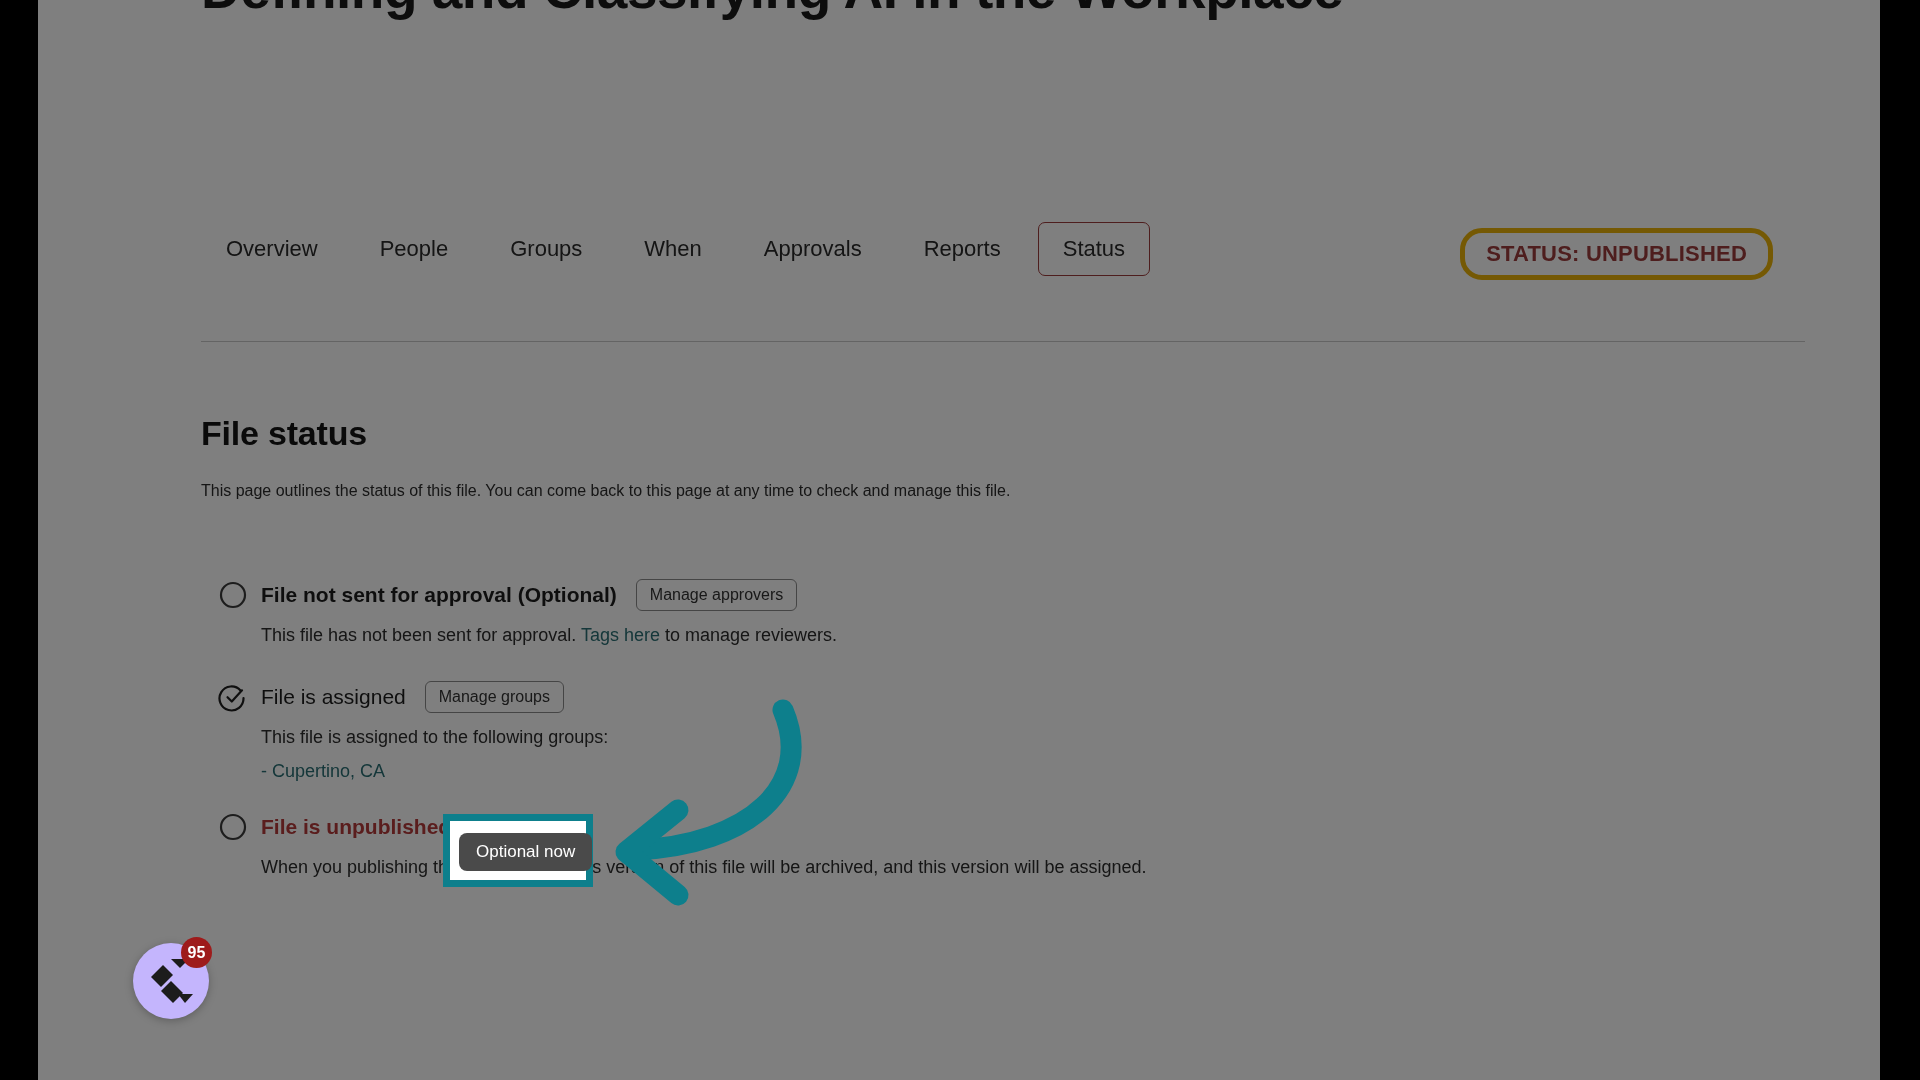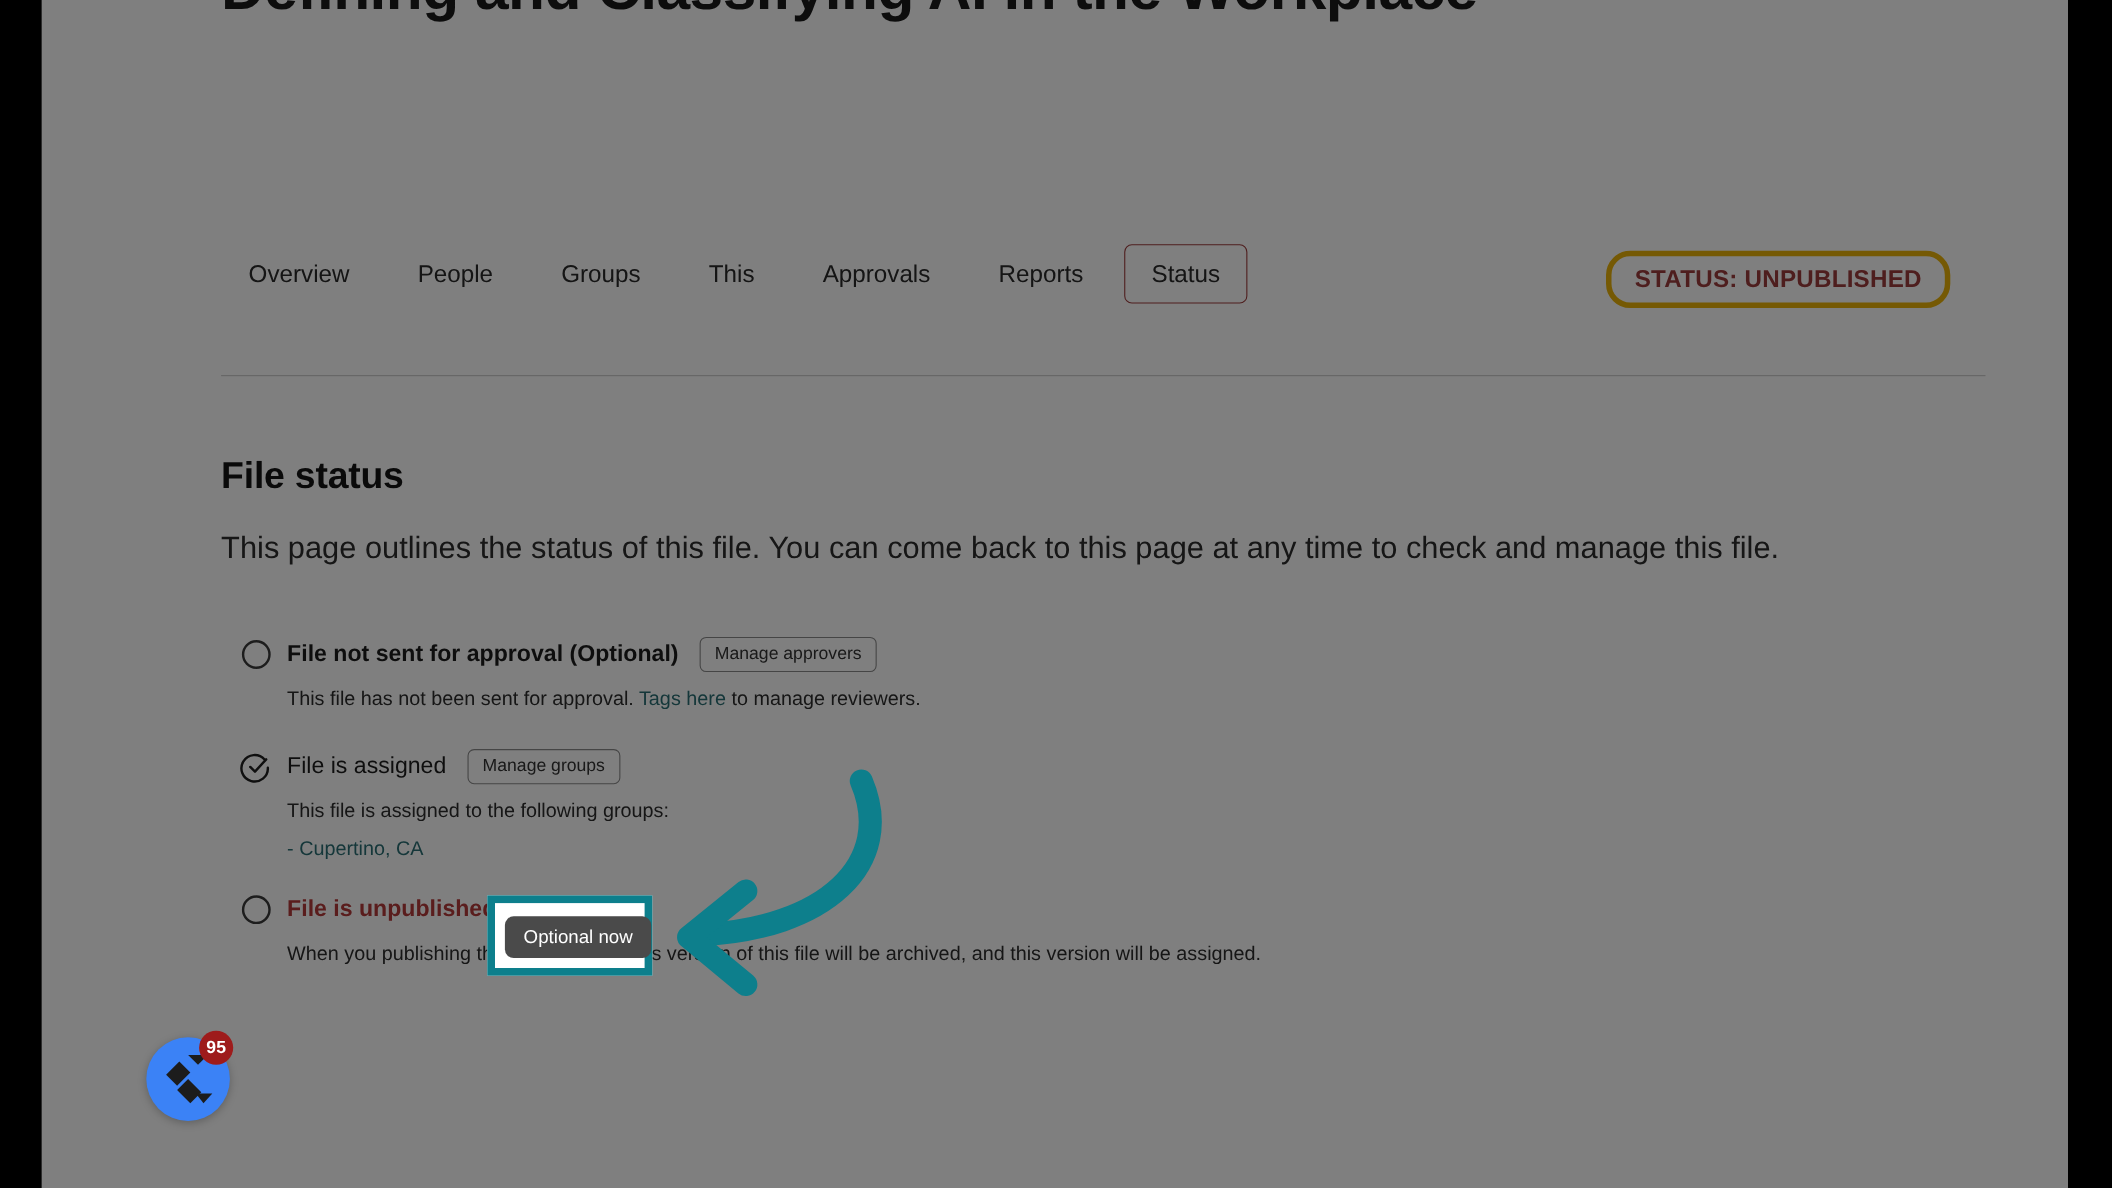--- a/index.html
+++ b/index.html
@@ -104,21 +104,21 @@
     top: 414px;
     font-size: 34px;
     font-weight: bold;
     color: #141414;
     letter-spacing: -0.2px;
   }
   .section-desc {
     position: absolute;
     left: 163px;
     top: 482px;
-    font-size: 28px;
+    font-size: 16px;
     color: #2c2c2c;
   }
 
   
   .rows {
     position: absolute;
     left: 180px;
     top: 578px;
     width: 1400px;
   }
@@ -181,21 +181,21 @@
   #row-unpublished { position: absolute; left: 0; top: 232px; }
 
   
   .widget {
     position: absolute;
     left: 95px;
     top: 943px;
     width: 76px;
     height: 76px;
     border-radius: 50%;
-    background: #3b82f6;
+    background: #c4b5fd;
     box-shadow: 0 2px 8px rgba(0,0,0,0.25);
     z-index: 45;
   }
   .widget-badge {
     position: absolute;
     left: 48px;
     top: -6px;
     min-width: 31px;
     height: 31px;
     border-radius: 16px;
@@ -255,21 +255,21 @@
 <div id="screen">
 
   <div id="page">
 
     <div class="doc-title">Defining and Classifying AI in the Workplace</div>
 
     <nav class="tabs">
       <div class="tab">Overview</div>
       <div class="tab">People</div>
       <div class="tab">Groups</div>
-      <div class="tab">This</div>
+      <div class="tab">When</div>
       <div class="tab">Approvals</div>
       <div class="tab">Reports</div>
       <div class="tab active">Status</div>
     </nav>
 
     <div class="status-pill">STATUS: UNPUBLISHED</div>
 
     <div class="divider"></div>
 
     <h2 class="section-title">File status</h2>

